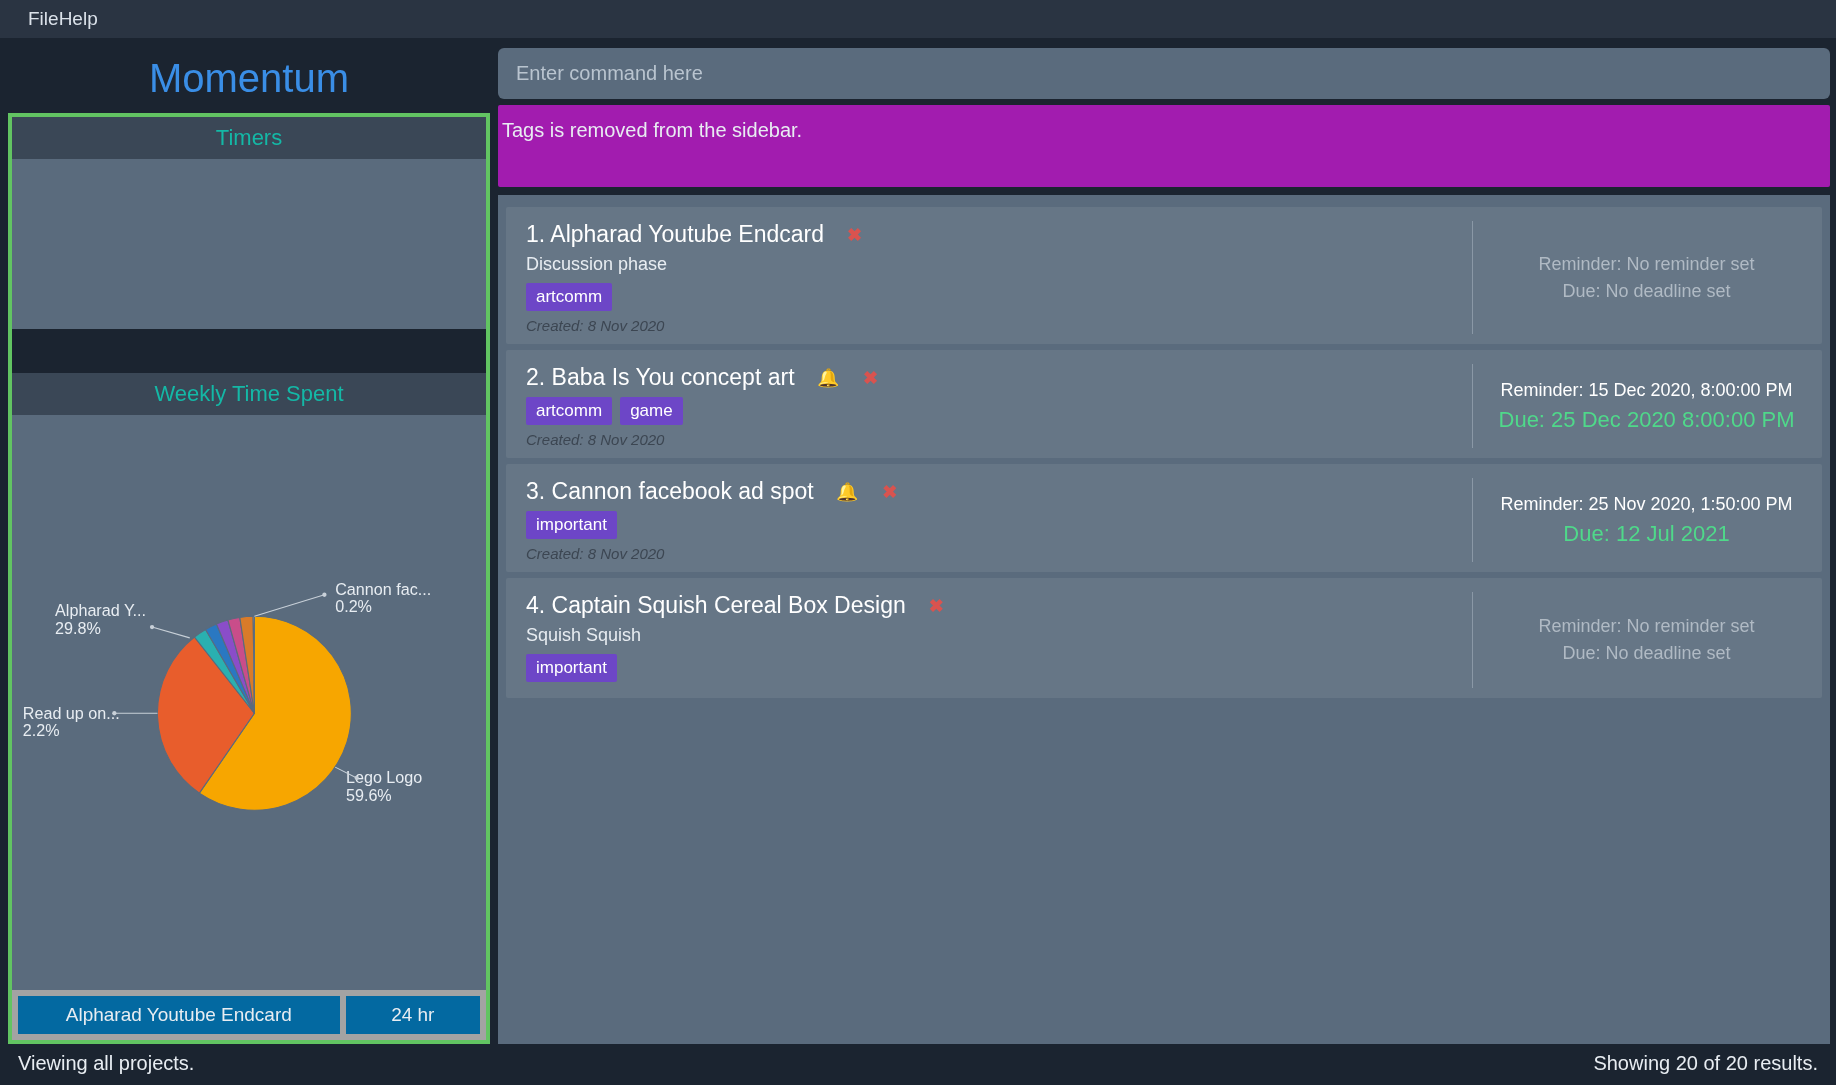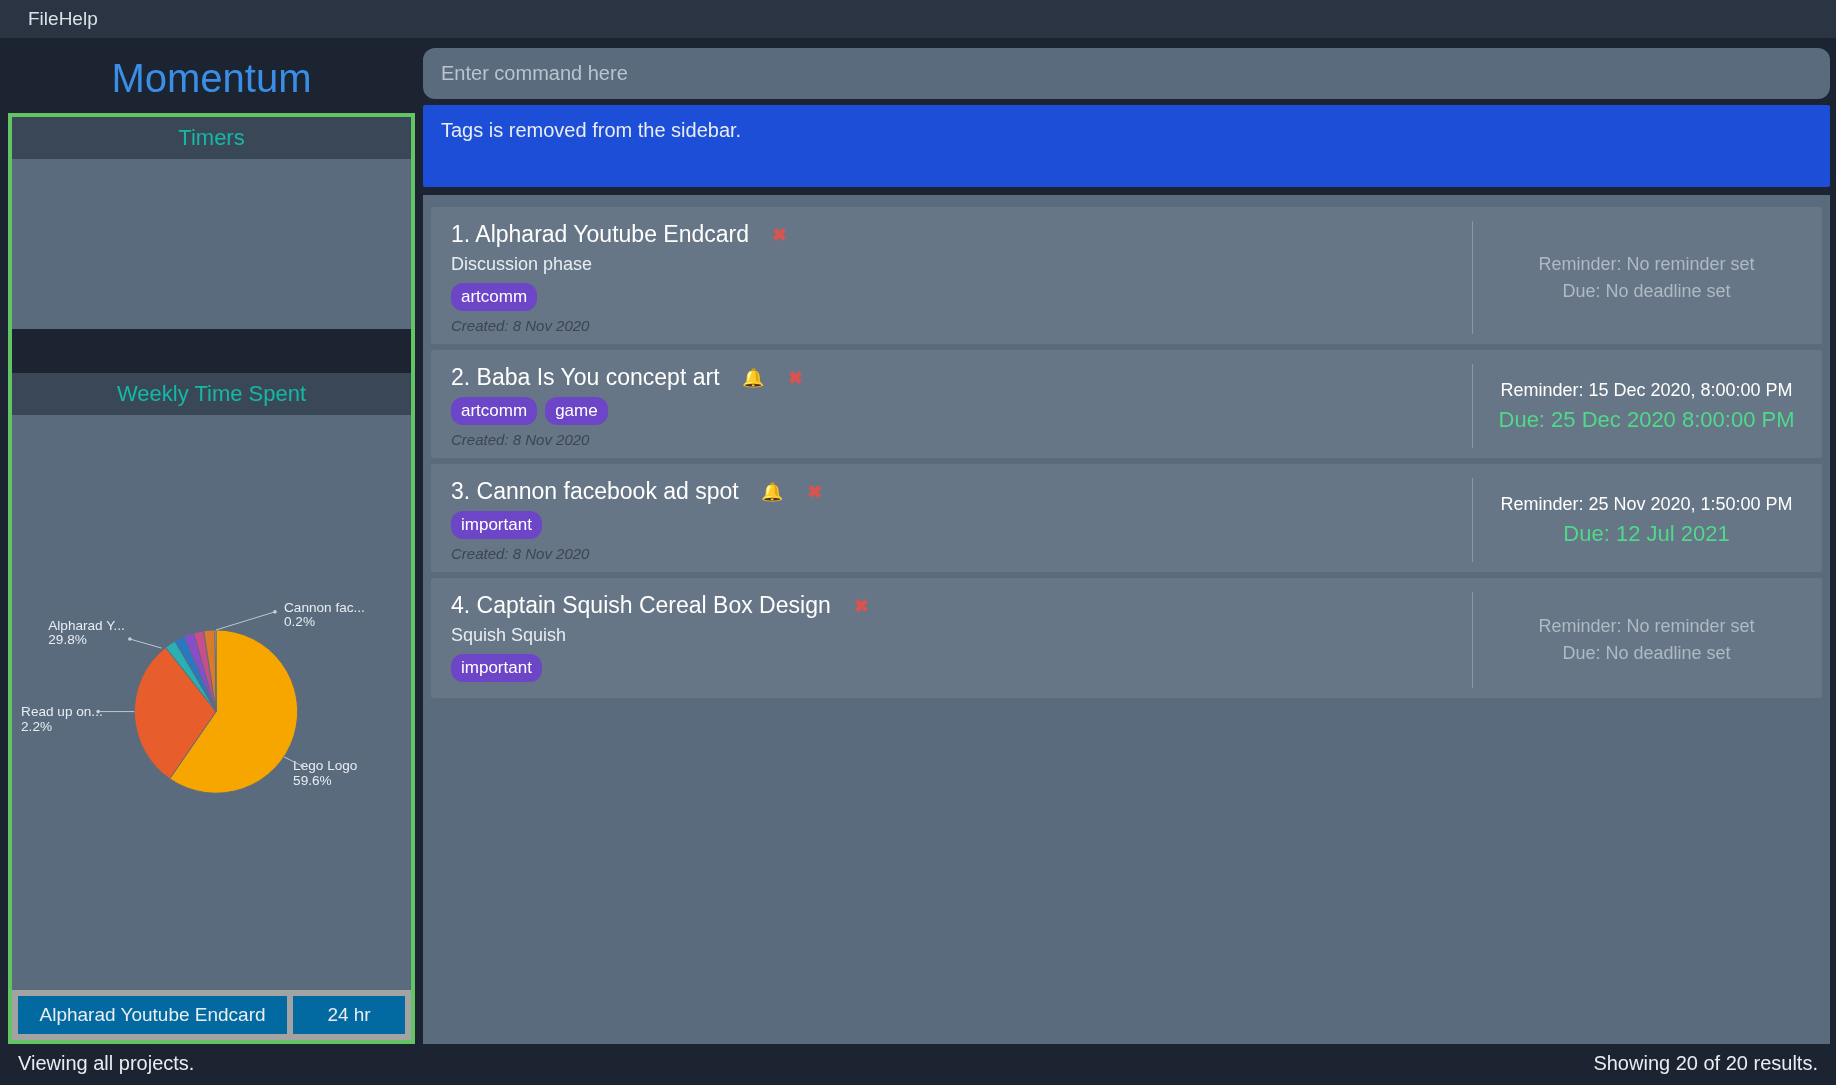--- a/index.html
+++ b/index.html
@@ -23,21 +23,21 @@
     font-size: 19px;
     color: #dbe2ea;
   }
   .menubar .menu-item { cursor: pointer; }
   .content-row {
     flex: 1;
     display: flex;
     min-height: 0;
   }
   .sidebar {
-    width: 423px;
+    width: 498px;
     flex-shrink: 0;
     display: flex;
     flex-direction: column;
     padding: 0 8px 0 8px;
   }
   .app-title {
     color: #3a8ee6;
     font-size: 40px;
     font-weight: 400;
     text-align: center;
@@ -109,26 +109,26 @@
     flex-direction: column;
     min-width: 0;
     padding-right: 6px;
   }
   .cmd-input {
     background: #5a6b7d;
     margin: 10px 0 6px 0;
     padding: 14px 18px;
     color: #b9c4cf;
     font-size: 20px;
-    border-radius: 12px;
+    border-radius: 6px;
   }
   .feedback {
-    background: #1d4ed8;
+    background: #a21caf;
     margin-bottom: 8px;
-    padding: 14px 18px;
+    padding: 14px 4px;
     color: #e8edf2;
     font-size: 20px;
     height: 82px;
     border-radius: 2px;
   }
   .list {
     flex: 1;
     background: #5a6b7d;
     overflow-y: scroll;
     padding: 6px 4px;
@@ -162,21 +162,21 @@
     align-items: center;
     gap: 23px;
   }
   .subtitle { color: #e8edf2; font-size: 18px; margin-bottom: 8px; }
   .tags-row { display: flex; gap: 8px; margin-bottom: 6px; }
   .tag {
     background: #6d46c7;
     color: #fff;
     padding: 4px 10px;
     font-size: 17px;
-    border-radius: 12px;
+    border-radius: 2px;
   }
   .created { color: #3c4652; font-style: italic; font-size: 15px; }
   .reminder-none { color: #b0bac4; font-size: 18px; }
   .reminder-set  { color: #ffffff; font-size: 18px; }
   .due-none { color: #b0bac4; font-size: 18px; }
   .due-set  { color: #4fd98a; font-size: 22px; }
   .bell-icon { color: #f0b429; font-size: 18px; }
   .x-icon { color: #d9534f; font-size: 18px; font-weight: bold; }
 
   .footer {

